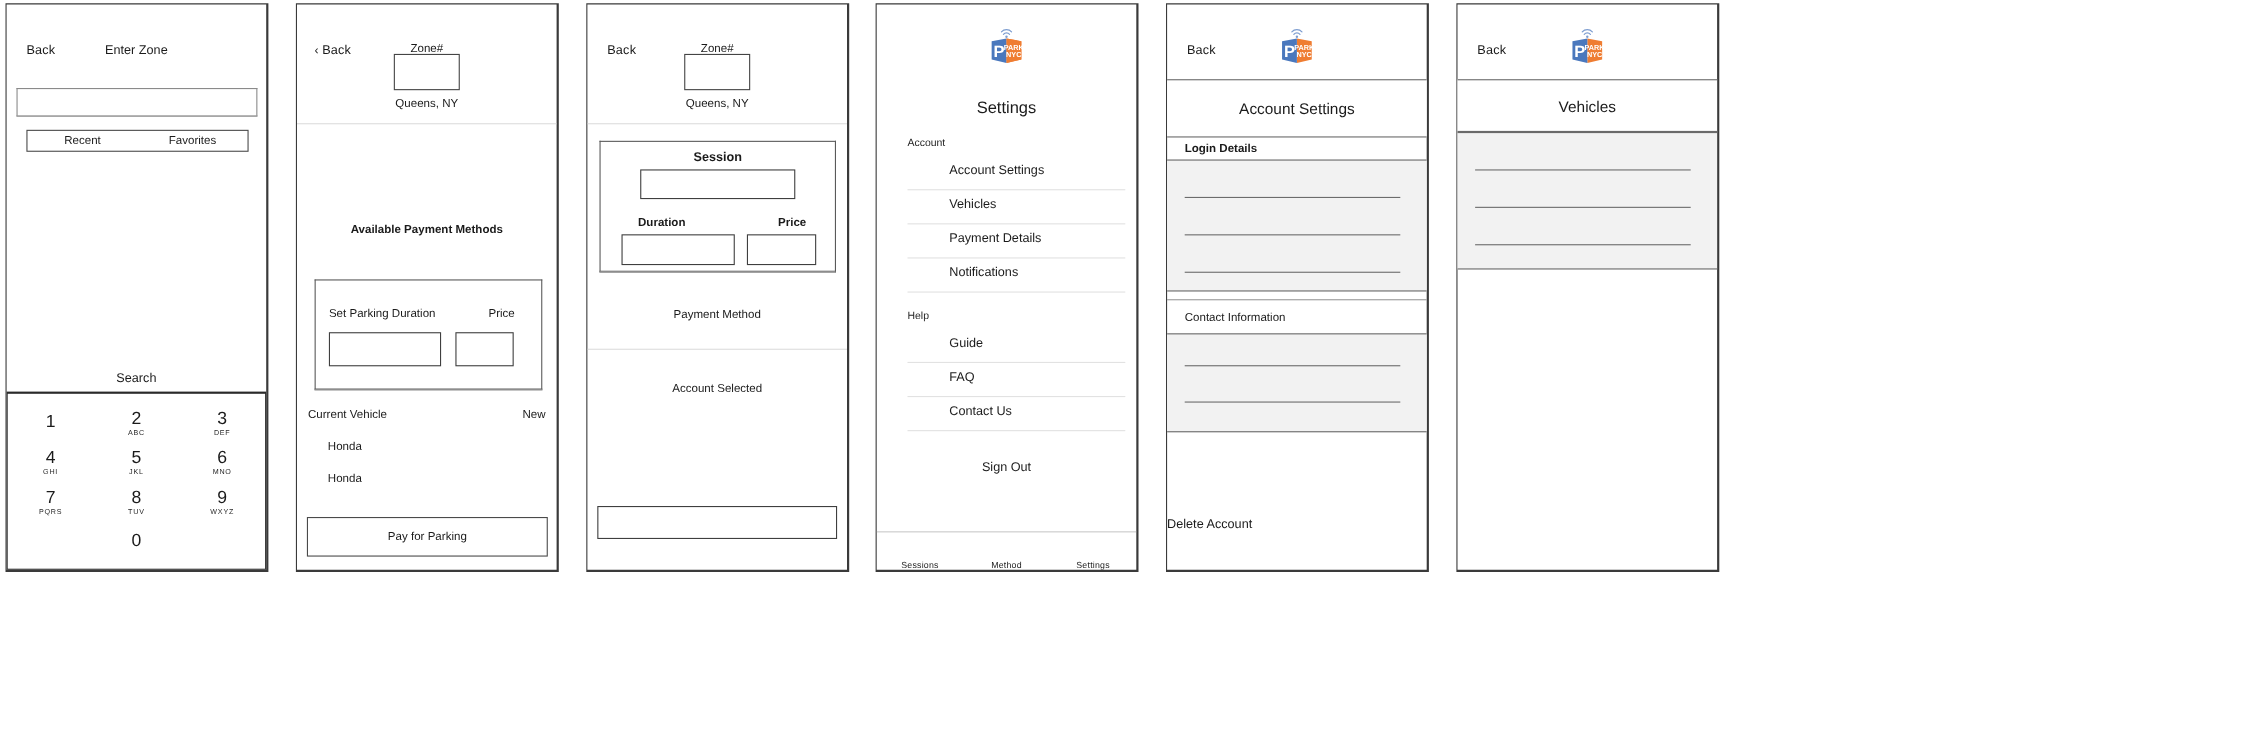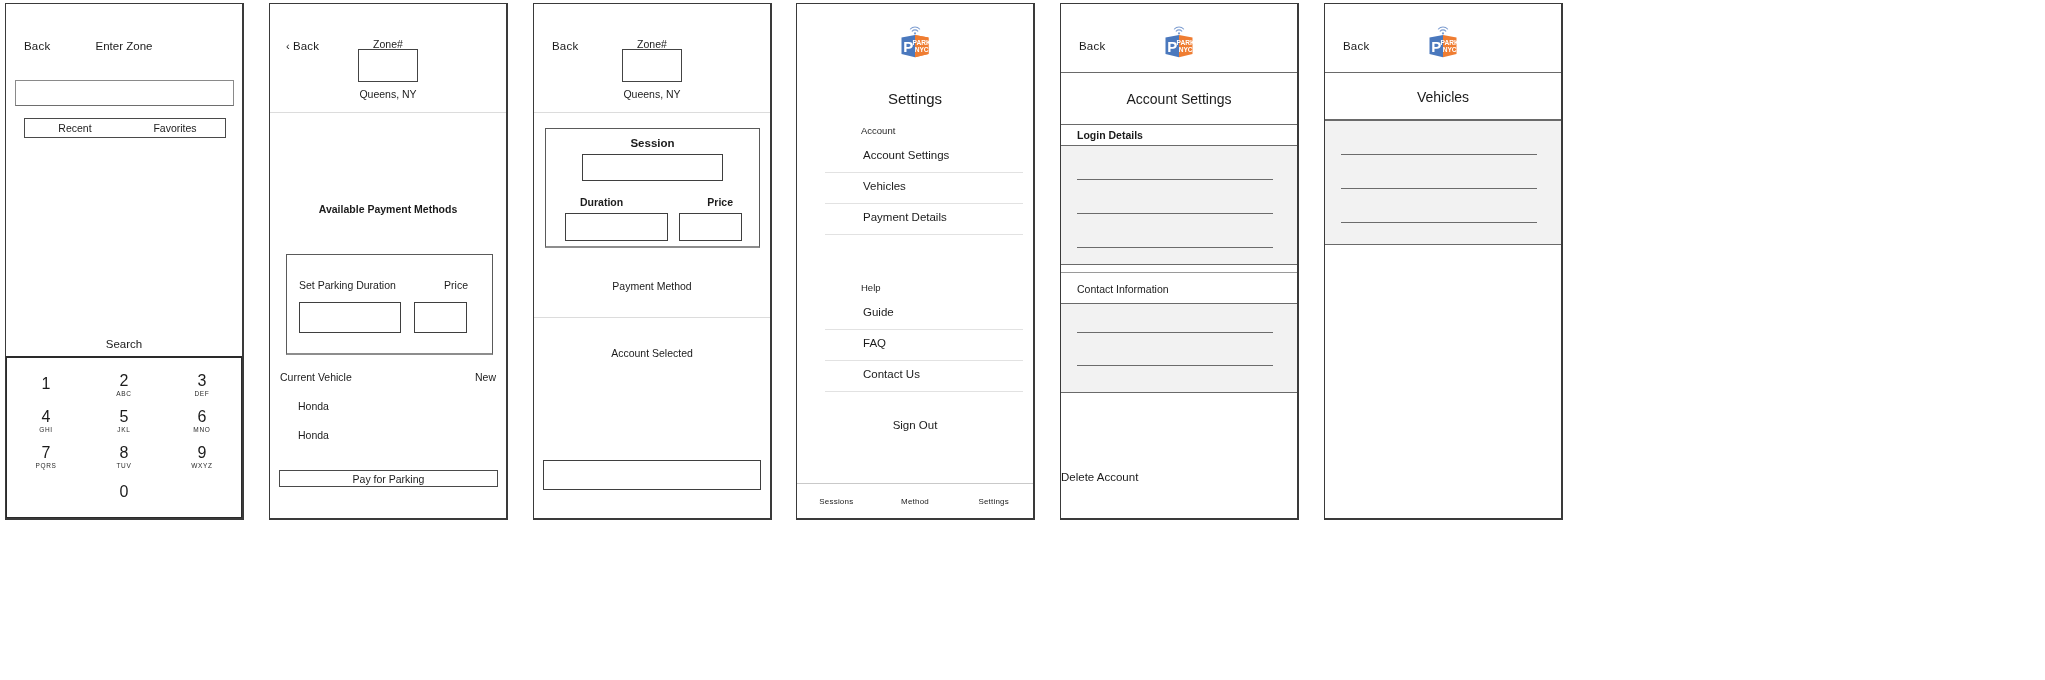--- a/index.html
+++ b/index.html
@@ -90,46 +90,46 @@
   }
   .small-c{position:absolute;left:0;right:0;text-align:center;font-size:10.5px;}
   .hr{position:absolute;left:0;right:0;height:1px;background:#dcdcdc;}
   .hr-strong{position:absolute;left:0;right:0;height:1px;background:#9a9a9a;}
   .card{
     position:absolute;border:1px solid #5a5a5a;box-sizing:border-box;background:#fff;
     border-bottom-width:2px;border-bottom-color:#8d8d8d;
   }
   .field{border:1px solid #3f3f3f;box-sizing:border-box;background:#fff;position:absolute;}
   .paybtn{
-    position:absolute;left:9px;width:219px;height:17px;
+    position:absolute;left:9px;width:219px;height:36px;
     border:1px solid #4a4a4a;box-sizing:border-box;background:#fff;
     display:flex;align-items:center;justify-content:center;font-size:10.5px;
   }
   .rowtext{position:absolute;font-size:10.5px;}
 
   
   .p4 .logo-pos{position:absolute;left:50%;transform:translateX(-50%);top:20px;}
   .settings-title{
     position:absolute;left:0;right:0;top:86px;text-align:center;
     font-size:15px;
   }
-  .group-lbl{position:absolute;left:28px;font-size:9.5px;color:#262626;margin-left:36px;}
+  .group-lbl{position:absolute;left:28px;font-size:9.5px;color:#262626;}
   .menu-item{
     position:absolute;left:28px;right:10px;height:30px;
     border-bottom:1px solid #e2e2e2;box-sizing:border-box;
   }
   .menu-item span{
     position:absolute;left:38px;top:6px;font-size:11.5px;
   }
   .signout{
     position:absolute;left:0;right:0;top:415px;text-align:center;font-size:11.5px;
   }
   .tabbar{
     position:absolute;left:0;right:0;bottom:0;height:34px;
-    border-top:1px solid #c9c9c9;display:flex;align-items:center;
+    border-top:1px solid #c9c9c9;display:flex;align-items:flex-end;
   }
   .tabbar > div{flex:1;text-align:center;font-size:8px;letter-spacing:.2px;}
 
   
   .hdrbar{
     position:absolute;left:-1px;right:-1px;
     border-top:1px solid #6a6a6a;border-bottom:1px solid #6a6a6a;
     box-sizing:border-box;background:#fff;
   }
   .hdrbar .ht{
@@ -293,20 +293,23 @@
 
     <div class="group-lbl" style="top:121px;">Account</div>
     <div class="menu-item" style="top:139px;">
       <span>Account Settings</span>
     </div>
     <div class="menu-item" style="top:170px;">
       <span>Vehicles</span>
     </div>
     <div class="menu-item" style="top:201px;">
       <span>Payment Details</span>
+    </div>
+    <div class="menu-item" style="top:232px;">
+      <span>Notifications</span>
     </div>
 
     <div class="group-lbl" style="top:278px;">Help</div>
     <div class="menu-item" style="top:327px;">
       <span>FAQ</span>
     </div>
     <div class="menu-item" style="top:296px;">
       <span>Guide</span>
     </div>
     <div class="menu-item" style="top:358px;">

